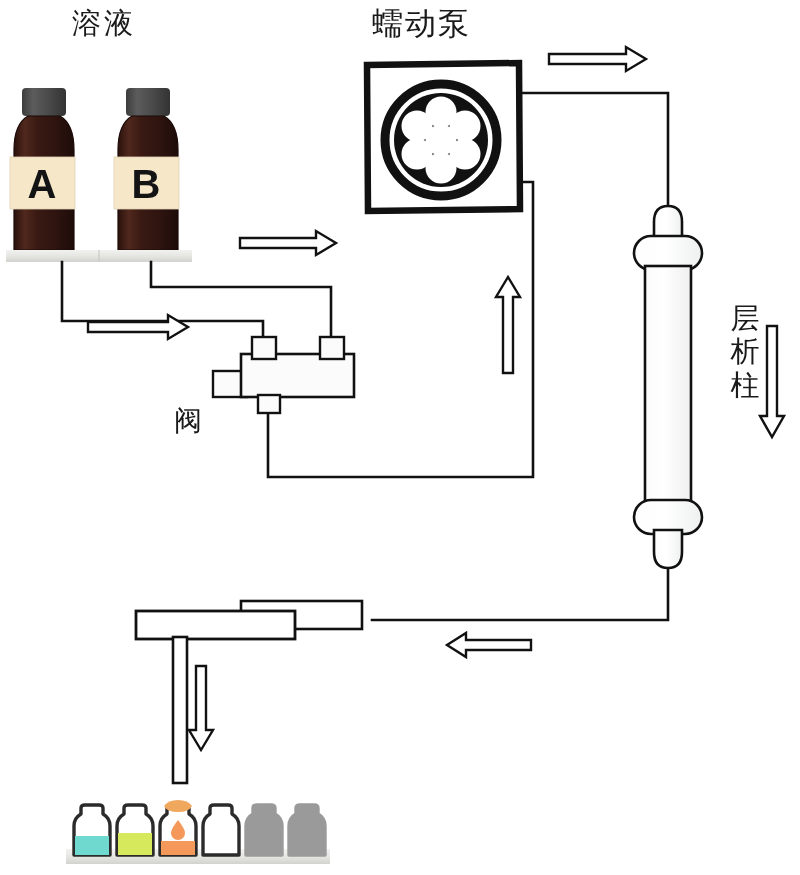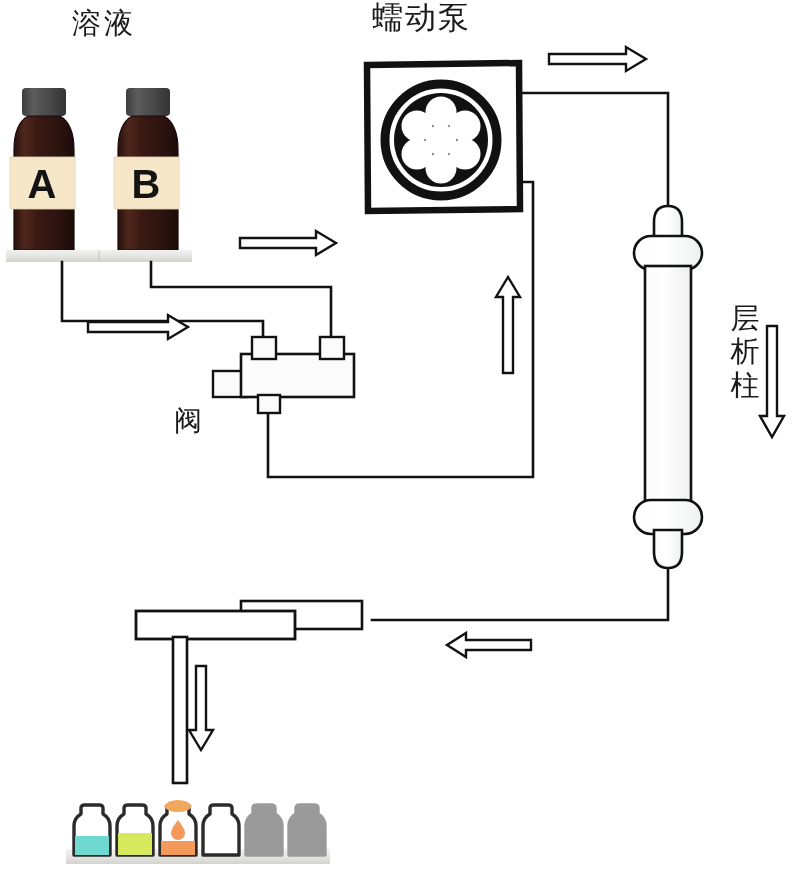--- a/index.html
+++ b/index.html
@@ -34,21 +34,21 @@
   }
   #label-solution {
     left: 60px;
     top: 8px;
     font-size: 29px;
     letter-spacing: 3px;
     margin-left: 12px;
   }
   #label-pump {
     left: 372px;
-    top: 2px;
+    top: 8px;
     font-size: 31px;
     letter-spacing: 2px;
   }
   #label-valve {
     left: 174px;
     top: 406px;
     font-size: 28px;
   }
   #label-column {
     left: 728px;

